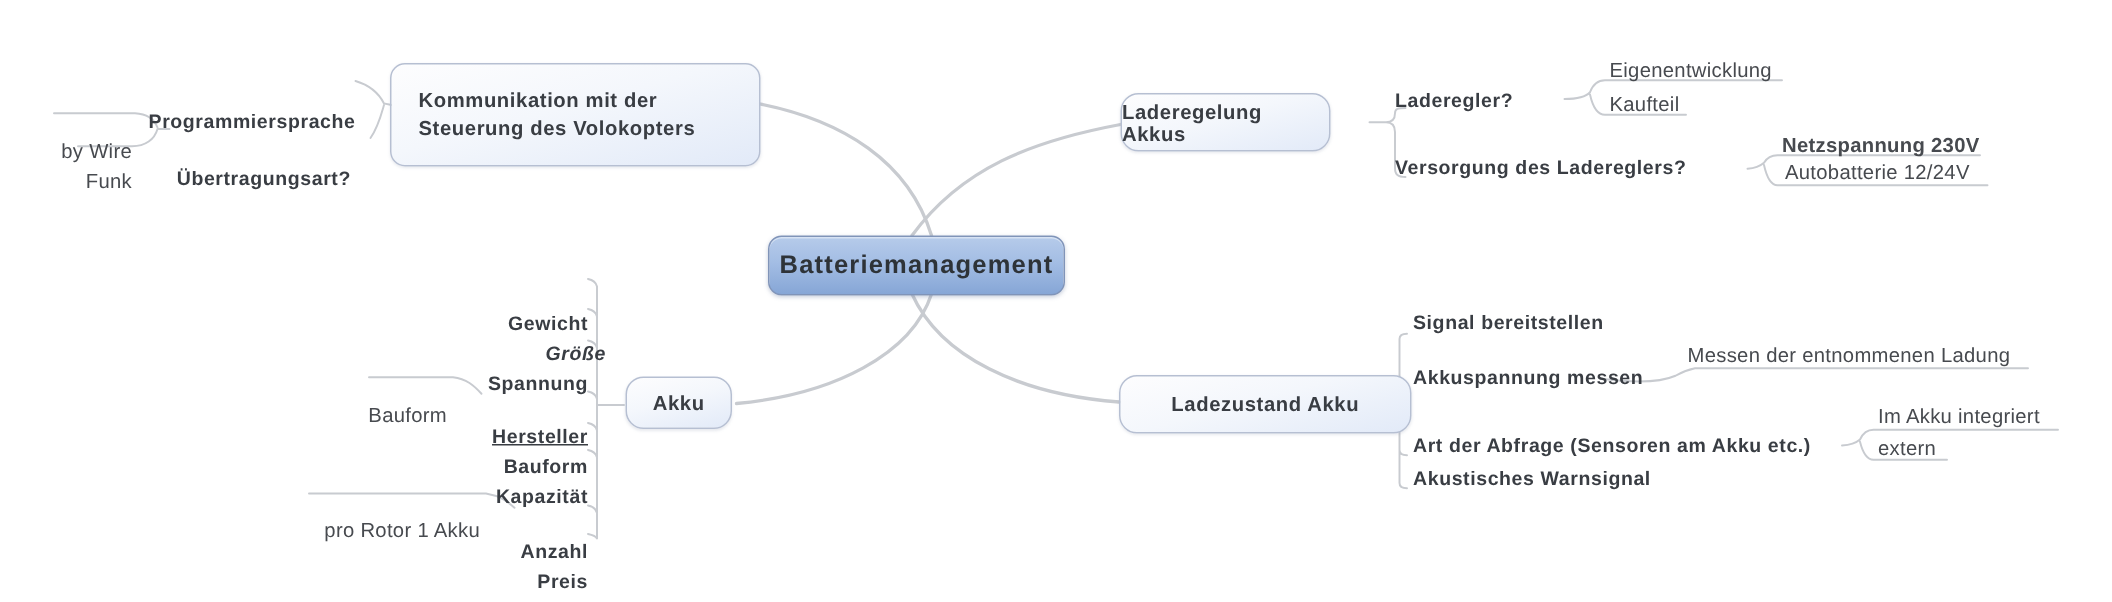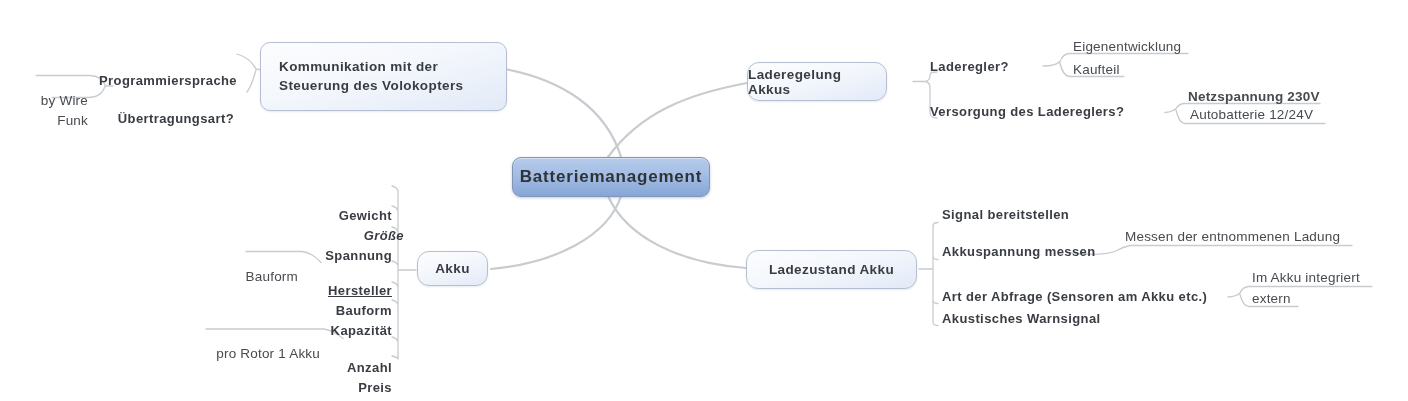--- a/index.html
+++ b/index.html
@@ -65,21 +65,21 @@
     <path class="e1" d="M 919,269 H 933 M 933,226 L 933,322 M 933,226 Q 933,222.5 938,222.5 M 933,256 Q 933,259.5 938,259.5 M 933,300 Q 933,303.5 938,303.5 M 933,322 Q 933,325.5 938,325.5"></path>
     <path class="e1" d="M 1068,252.5 Q 1102,257 1117,250.5 Q 1123,247 1130,245.5 H 1352"></path>
     <path class="e1" d="M 1228,297 Q 1236,296.5 1240,293 M 1240,293 Q 1243,286.5 1249,286.5 H 1372 M 1240,294.5 Q 1243,306.5 1249,306.5 H 1298"></path>
   </svg>
 
   <div class="root-node">Batteriemanagement</div>
 
   <div class="bubble multiline" style="left:260px;top:42px;width:247px;height:69px;border-radius:10px;">Kommunikation mit der Steuerung des Volokopters</div>
   <div class="bubble" style="left:747px;top:62px;width:140px;height:39px;">Laderegelung Akkus</div>
   <div class="bubble" style="left:417px;top:251px;width:71px;height:35px;">Akku</div>
-  <div class="bubble" style="left:746px;top:250px;width:171px;height:39px;">Ladezustand Akku</div>
+  <div class="bubble" style="left:746px;top:250px;width:195px;height:39px;">Ladezustand Akku</div>
 
   <div class="node bold ralign" style="right:1171px;top:41px;">Programmiersprache</div>
   <div class="node bold ralign" style="right:1174px;top:79px;">Übertragungsart?</div>
   <div class="node leaf ralign" style="right:1320px;top:61px;">by Wire</div>
   <div class="node leaf ralign" style="right:1320px;top:81px;">Funk</div>
 
   <div class="node bold" style="left:930px;top:59px;">Laderegler?</div>
   <div class="node leaf" style="left:1073px;top:39px;">Eigenentwicklung</div>
   <div class="node leaf" style="left:1073px;top:62px;">Kaufteil</div>
   <div class="node bold" style="left:930px;top:104px;">Versorgung des Ladereglers?</div>

